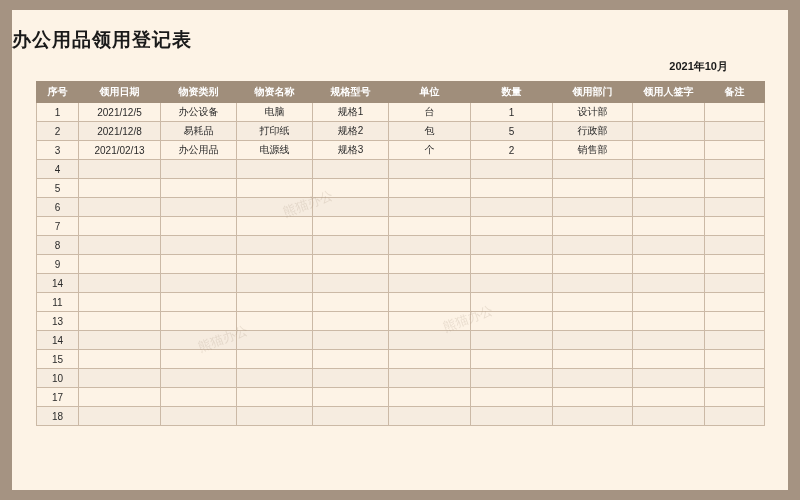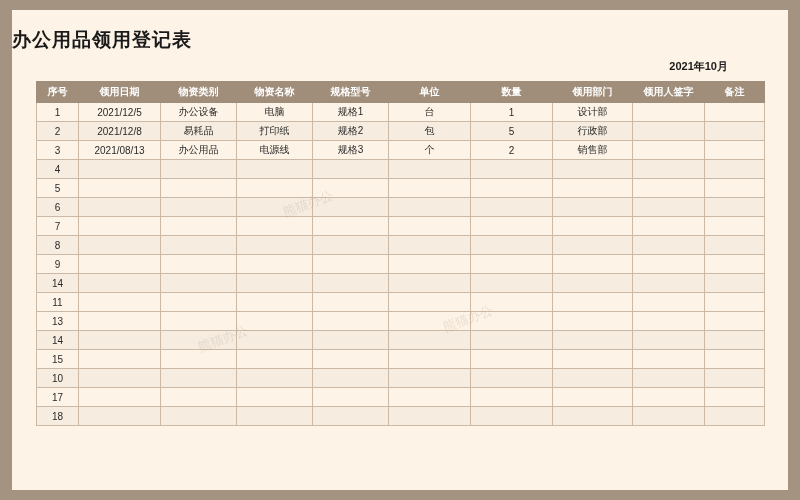--- a/index.html
+++ b/index.html
@@ -141,21 +141,21 @@
             <td>打印纸</td>
             <td>规格2</td>
             <td>包</td>
             <td>5</td>
             <td>行政部</td>
             <td></td>
             <td></td>
           </tr>
           <tr class="odd">
             <td class="idx">3</td>
-            <td>2021/08/13</td>
+            <td>2021/02/13</td>
             <td>办公用品</td>
             <td>电源线</td>
             <td>规格3</td>
             <td>个</td>
             <td>2</td>
             <td>销售部</td>
             <td></td>
             <td></td>
           </tr>
           <tr class="even">

